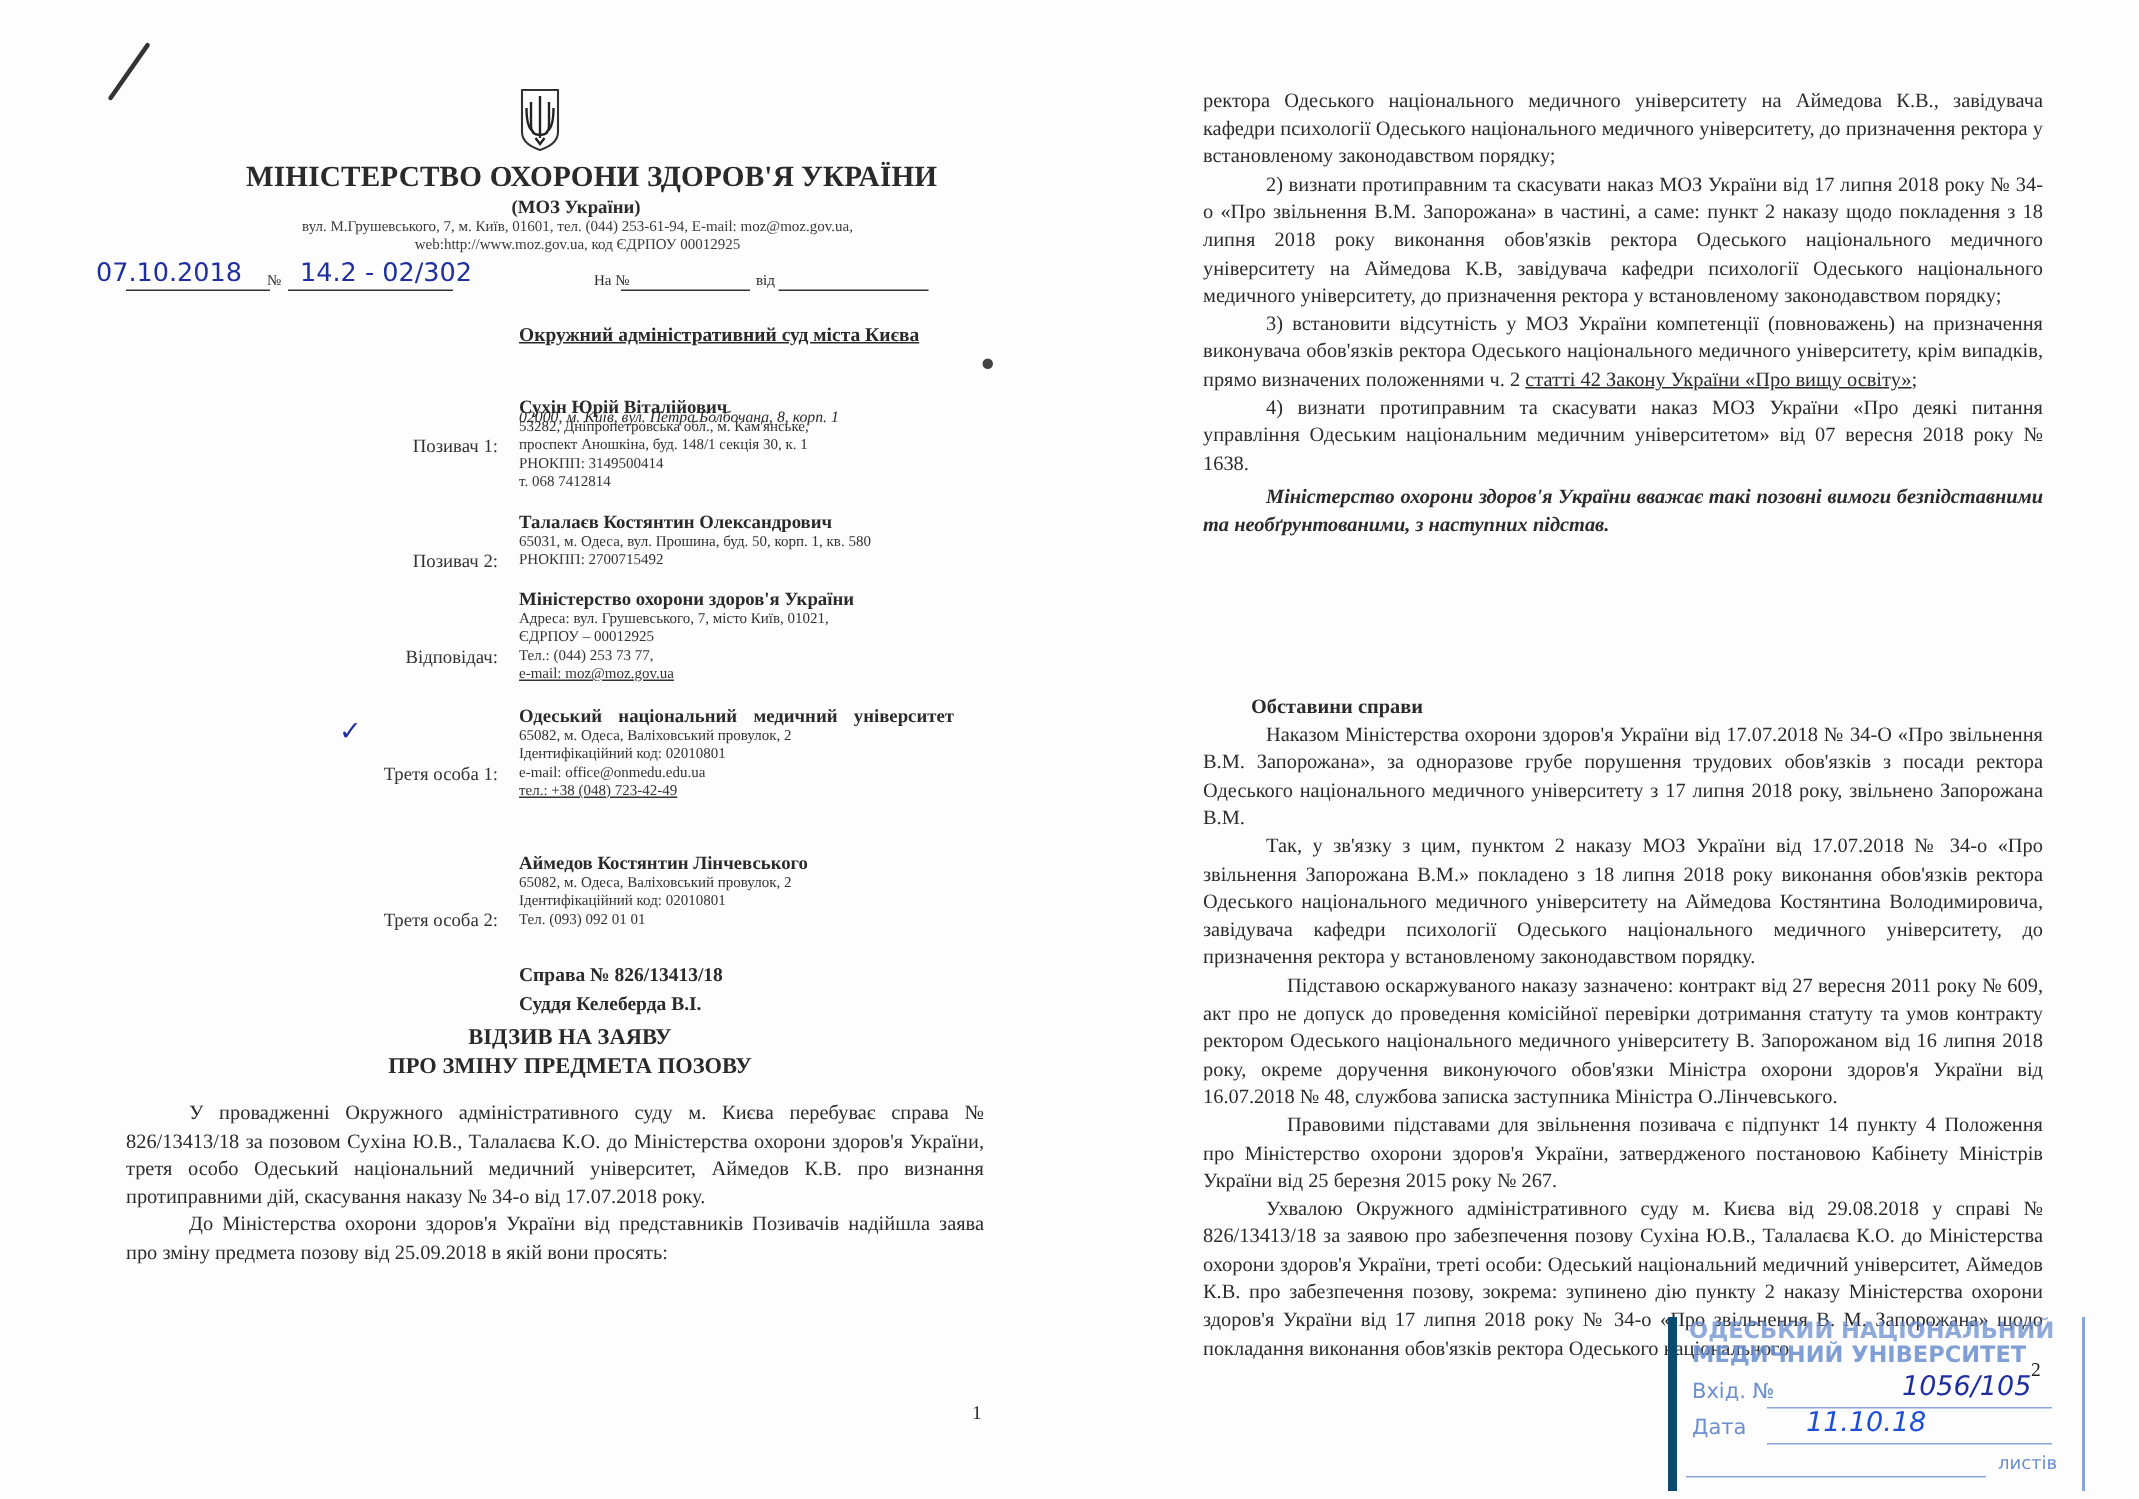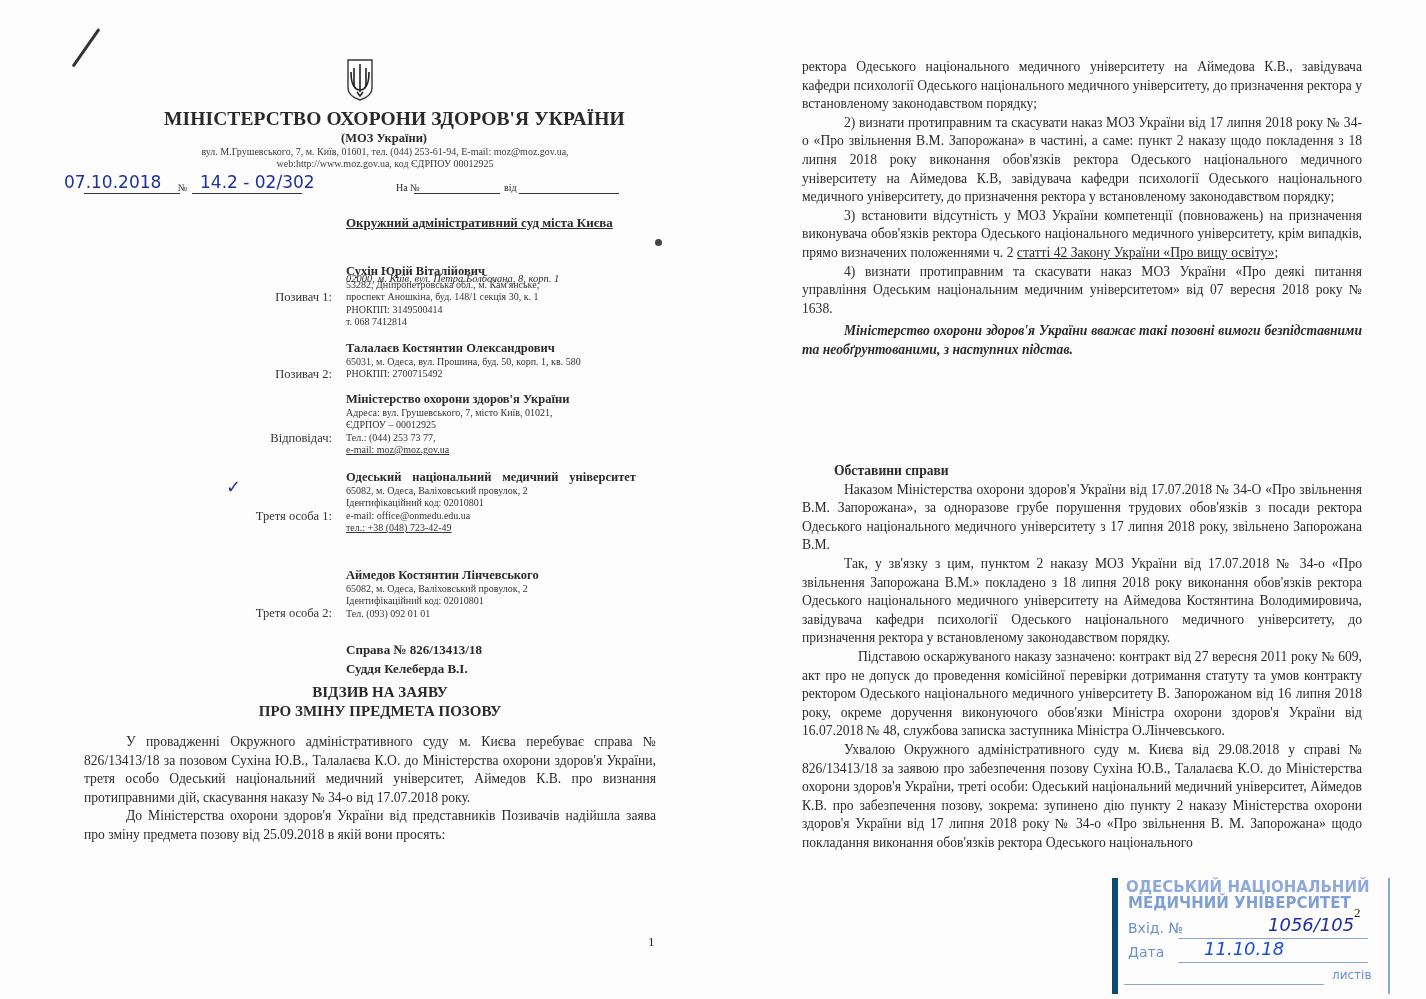--- a/index.html
+++ b/index.html
@@ -209,20 +209,21 @@
     <p><span>3) встановити відсутність у МОЗ України компетенції (повноважень) на призначення виконувача обов'язків ректора Одеського національного медичного університету, крім випадків, прямо визначених положеннями ч. 2 </span><span class="u">статті 42 Закону України «Про вищу освіту»</span><span>;</span></p>
     <p>4) визнати протиправним та скасувати наказ МОЗ України «Про деякі питання управління Одеським національним медичним університетом» від 07 вересня 2018 року № 1638.</p>
     <p class="bi" style="margin-top:4px;">Міністерство охорони здоров'я України вважає такі позовні вимоги безпідставними та необґрунтованими, з наступних підстав.</p>
   </div>
 
   <div class="body-text right-body2">
     <p class="section-heading" style="margin-top:0;">Обставини справи</p>
     <p>Наказом Міністерства охорони здоров'я України від 17.07.2018 № 34-О «Про звільнення В.М. Запорожана», за одноразове грубе порушення трудових обов'язків з посади ректора Одеського національного медичного університету з 17 липня 2018 року, звільнено Запорожана В.М.</p>
     <p>Так, у зв'язку з цим, пунктом 2 наказу МОЗ України від 17.07.2018 № 34-о «Про звільнення Запорожана В.М.» покладено з 18 липня 2018 року виконання обов'язків ректора Одеського національного медичного університету на Аймедова Костянтина Володимировича, завідувача кафедри психології Одеського національного медичного університету, до призначення ректора у встановленому законодавством порядку.</p>
     <p style="text-indent:56px;">Підставою оскаржуваного наказу зазначено: контракт від 27 вересня 2011 року № 609, акт про не допуск до проведення комісійної перевірки дотримання статуту та умов контракту ректором Одеського національного медичного університету В. Запорожаном від 16 липня 2018 року, окреме доручення виконуючого обов'язки Міністра охорони здоров'я України від 16.07.2018 № 48, службова записка заступника Міністра О.Лінчевського.</p>
+    <p style="text-indent:56px;">Правовими підставами для звільнення позивача є підпункт 14 пункту 4 Положення про Міністерство охорони здоров'я України, затвердженого постановою Кабінету Міністрів України від 25 березня 2015 року № 267.</p>
     <p>Ухвалою Окружного адміністративного суду  м. Києва від 29.08.2018 у справі № 826/13413/18 за заявою про забезпечення позову Сухіна Ю.В., Талалаєва К.О. до Міністерства охорони здоров'я України, треті особи: Одеський національний медичний університет, Аймедов К.В.  про забезпечення позову, зокрема: зупинено дію пункту 2 наказу Міністерства охорони здоров'я України від 17 липня 2018 року № 34-о «Про звільнення В. М. Запорожана» щодо покладання виконання обов'язків ректора Одеського національного</p>
   </div>
 </div>
 
 <div class="stamp">
   <div class="stamp-org">ОДЕСЬКИЙ НАЦІОНАЛЬНИЙ</div>
   <div class="stamp-org2">МЕДИЧНИЙ УНІВЕРСИТЕТ</div>
   <div class="stamp-in">Вхід. №</div>
   <div class="stamp-in-line"></div>
   <div class="stamp-hw-num">1056/105</div>

